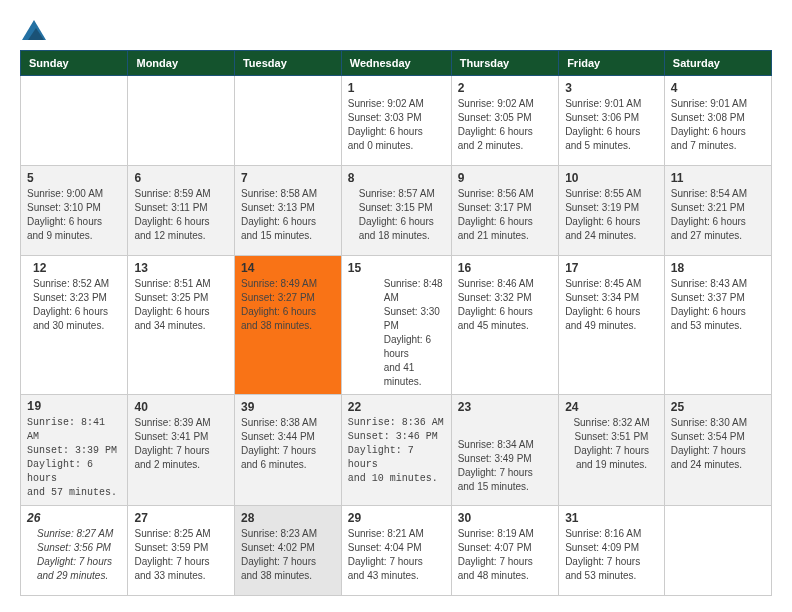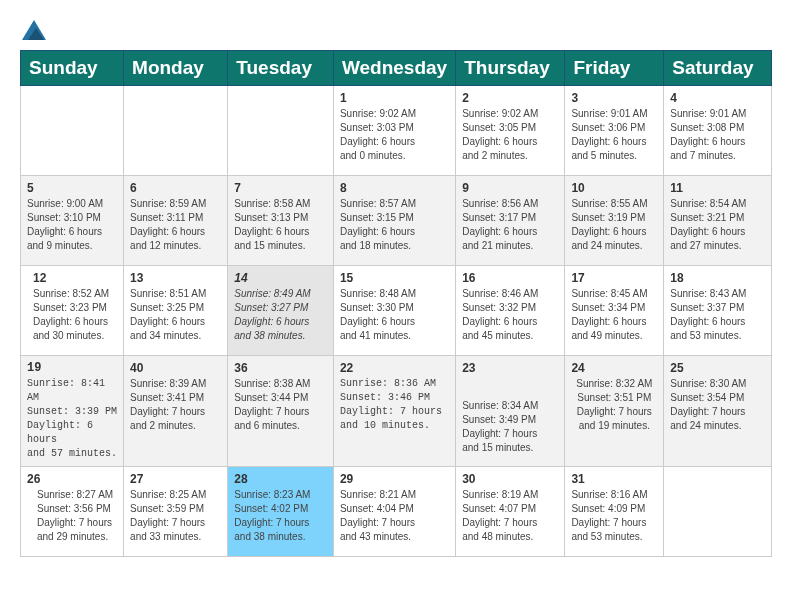--- a/index.html
+++ b/index.html
@@ -51,25 +51,25 @@
     .calendar-subtitle {
       font-size: 16px;
       color: #333;
     }
     .calendar {
       width: 100%;
       border-collapse: collapse;
       border: 1px solid #ccc;
     }
     .calendar th {
-      background-color: #0f766e;
+      background-color: #14532d;
       color: #fff;
       text-align: left;
       padding: 6px 8px;
-      font-size: 19px;
+      font-size: 11px;
       border: 1px solid #1a5276;
     }
     .calendar td {
       vertical-align: top;
       padding: 5px 6px;
       border: 1px solid #ccc;
       font-size: 10.5px;
       color: #333;
       width: 113px;
       min-height: 80px;
@@ -179,21 +179,21 @@
         </td>
         <td style="background: rgb(242, 242, 242);">
           <span class="day-number">7</span>
           <div class="day-info" style="white-space: pre-line;">Sunrise: 8:58 AM
 Sunset: 3:13 PM
 Daylight: 6 hours
 and 15 minutes.</div>
         </td>
         <td style="background: rgb(242, 242, 242);">
           <span class="day-number">8</span>
-          <div class="day-info" style="white-space: pre-line;">Sunrise: 8:57 AM
+          <div class="day-info" style="white-space: pre-line; margin-left: 11px;">Sunrise: 8:57 AM
 Sunset: 3:15 PM
 Daylight: 6 hours
 and 18 minutes.</div>
         </td>
         <td style="background: rgb(242, 242, 242);">
           <span class="day-number">9</span>
           <div class="day-info" style="white-space: pre-line;">Sunrise: 8:56 AM
 Sunset: 3:17 PM
 Daylight: 6 hours
 and 21 minutes.</div>
@@ -221,30 +221,30 @@
 Daylight: 6 hours
 and 30 minutes.</div>
         </td>
         <td style="background: rgb(255, 255, 255);">
           <span class="day-number">13</span>
           <div class="day-info" style="white-space: pre-line;">Sunrise: 8:51 AM
 Sunset: 3:25 PM
 Daylight: 6 hours
 and 34 minutes.</div>
         </td>
-        <td style="background: #e5e5e5; font-style: italic;">
+        <td style="background: #f97316;">
           <span class="day-number">14</span>
           <div class="day-info" style="white-space: pre-line;">Sunrise: 8:49 AM
 Sunset: 3:27 PM
 Daylight: 6 hours
 and 38 minutes.</div>
         </td>
         <td style="background: rgb(255, 255, 255);">
           <span class="day-number">15</span>
-          <div class="day-info" style="white-space: pre-line;">Sunrise: 8:48 AM
+          <div class="day-info" style="white-space: pre-line; margin-left: 36px;">Sunrise: 8:48 AM
 Sunset: 3:30 PM
 Daylight: 6 hours
 and 41 minutes.</div>
         </td>
         <td style="background: rgb(255, 255, 255);">
           <span class="day-number">16</span>
           <div class="day-info" style="white-space: pre-line;">Sunrise: 8:46 AM
 Sunset: 3:32 PM
 Daylight: 6 hours
 and 45 minutes.</div>
@@ -273,21 +273,21 @@
 and 57 minutes.</div>
         </td>
         <td style="background: rgb(242, 242, 242);">
           <span class="day-number">40</span>
           <div class="day-info" style="white-space: pre-line;">Sunrise: 8:39 AM
 Sunset: 3:41 PM
 Daylight: 7 hours
 and 2 minutes.</div>
         </td>
         <td style="background: rgb(242, 242, 242);">
-          <span class="day-number">36</span>
+          <span class="day-number">39</span>
           <div class="day-info" style="white-space: pre-line;">Sunrise: 8:38 AM
 Sunset: 3:44 PM
 Daylight: 7 hours
 and 6 minutes.</div>
         </td>
         <td style="background: rgb(242, 242, 242);">
           <span class="day-number">22</span>
           <div class="day-info" style="white-space: pre-line; font-family: Liberation Mono, monospace;">Sunrise: 8:36 AM
 Sunset: 3:46 PM
 Daylight: 7 hours
@@ -309,35 +309,35 @@
         </td>
         <td style="background: rgb(242, 242, 242);">
           <span class="day-number">25</span>
           <div class="day-info" style="white-space: pre-line;">Sunrise: 8:30 AM
 Sunset: 3:54 PM
 Daylight: 7 hours
 and 24 minutes.</div>
         </td>
       </tr>
       <tr class="week-row">
-        <td style="background: rgb(255, 255, 255);">
+        <td style="background: rgb(255, 255, 255); font-style: italic;">
           <span class="day-number">26</span>
           <div class="day-info" style="white-space: pre-line; margin-left: 10px;">Sunrise: 8:27 AM
 Sunset: 3:56 PM
 Daylight: 7 hours
 and 29 minutes.</div>
         </td>
         <td style="background: rgb(255, 255, 255);">
           <span class="day-number">27</span>
           <div class="day-info" style="white-space: pre-line;">Sunrise: 8:25 AM
 Sunset: 3:59 PM
 Daylight: 7 hours
 and 33 minutes.</div>
         </td>
-        <td style="background: #7dd3fc;">
+        <td style="background: #e5e5e5;">
           <span class="day-number">28</span>
           <div class="day-info" style="white-space: pre-line;">Sunrise: 8:23 AM
 Sunset: 4:02 PM
 Daylight: 7 hours
 and 38 minutes.</div>
         </td>
         <td style="background: rgb(255, 255, 255);">
           <span class="day-number">29</span>
           <div class="day-info" style="white-space: pre-line;">Sunrise: 8:21 AM
 Sunset: 4:04 PM

